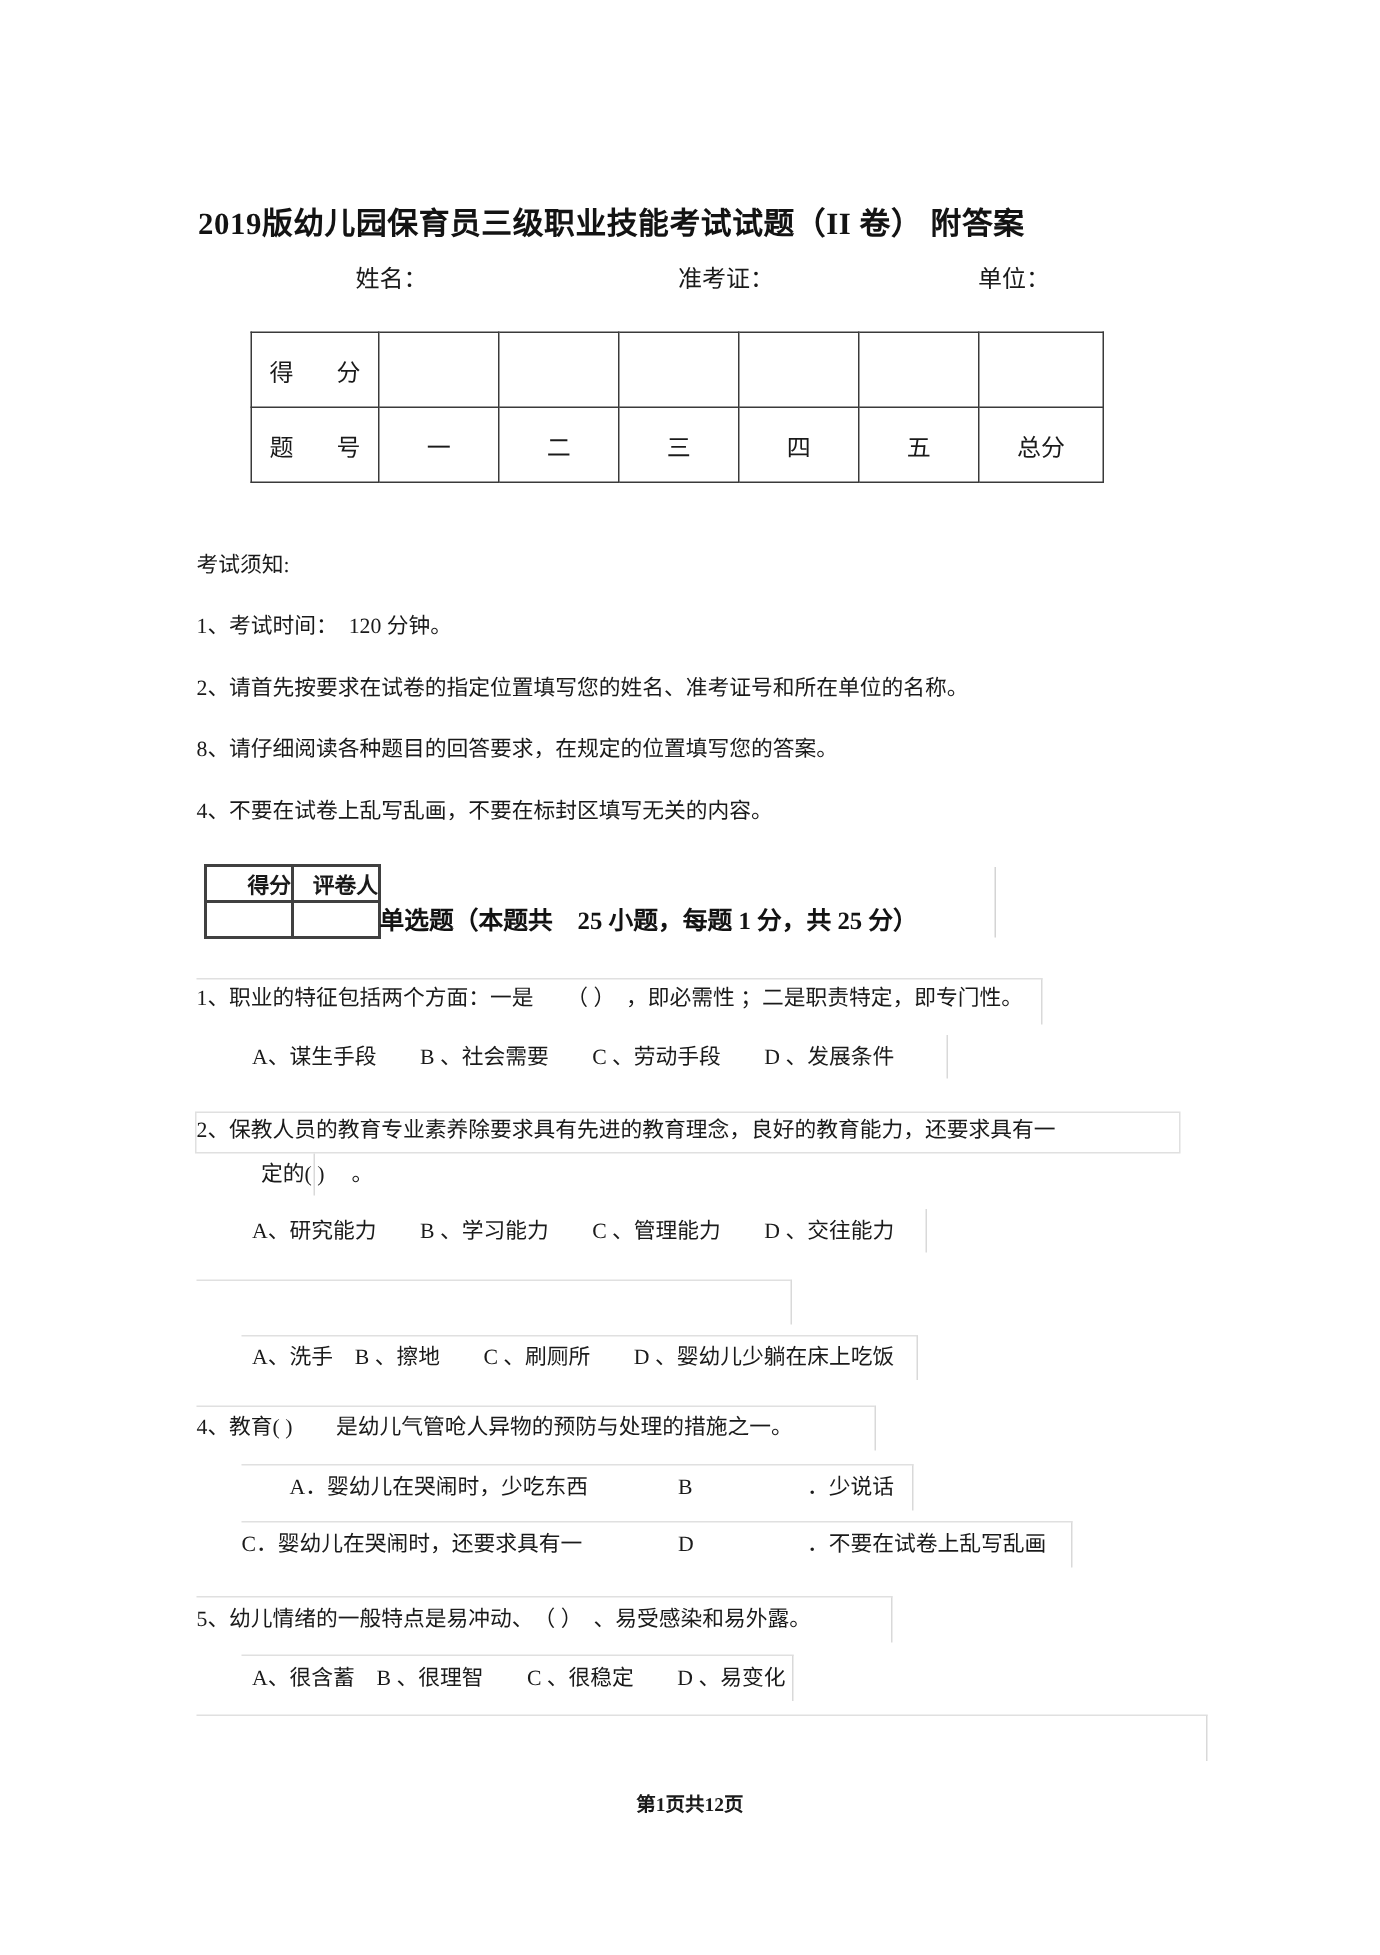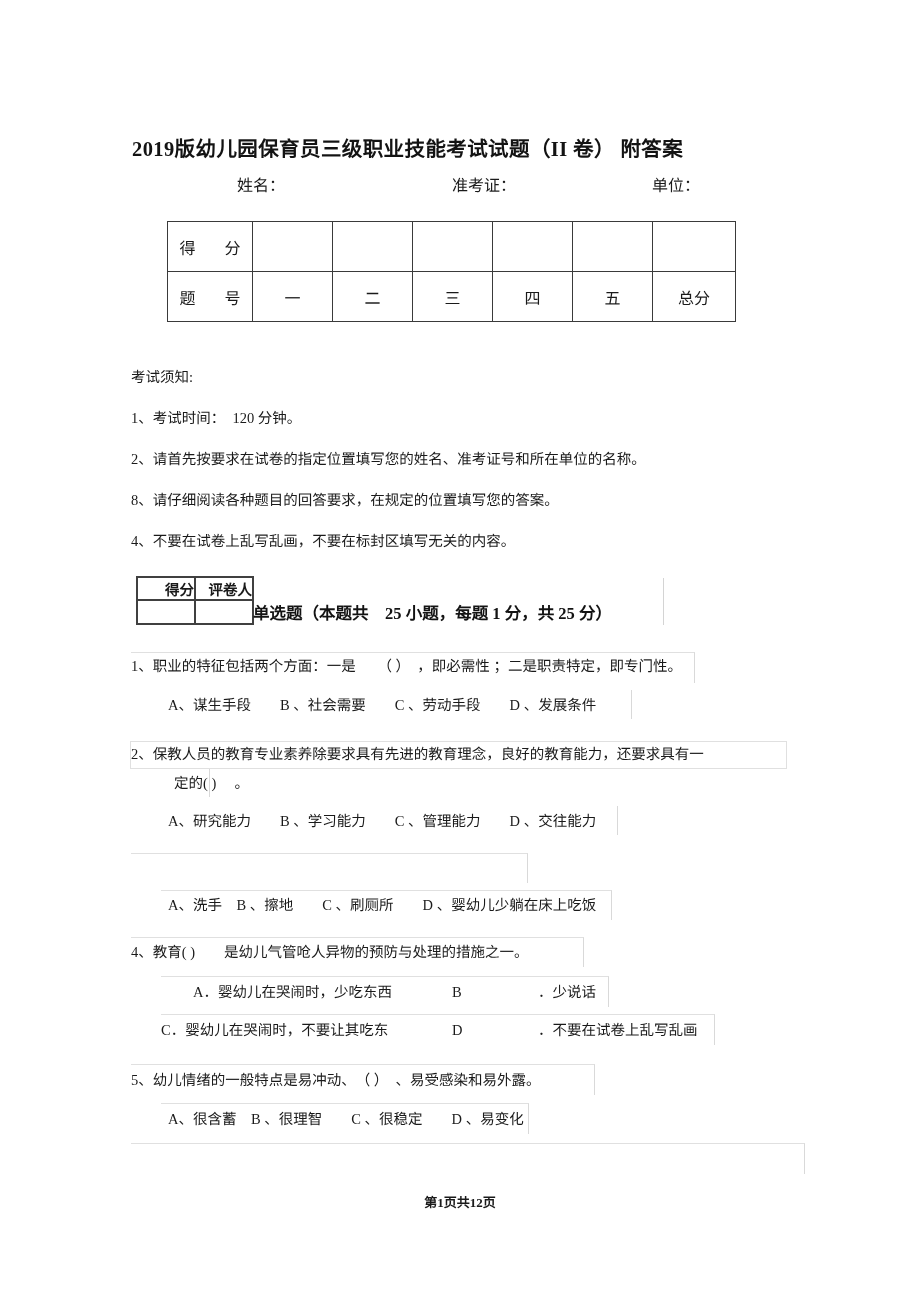--- a/index.html
+++ b/index.html
@@ -267,21 +267,21 @@
 
     <div class="qbox topline" style="left:131px; top:937px; width:452px; height:29px;"></div>
     <div class="qline qstem" style="top:945px;">4、教育( )　　是幼儿气管呛人异物的预防与处理的措施之一。</div>
 
     <div class="qbox topline" style="left:161px; top:976px; width:447px; height:30px;"></div>
     <div class="qline" style="left:161px; top:985px;margin-left:32px;">A．婴幼儿在哭闹时，少吃东西</div>
     <div class="qline" style="left:452px; top:985px;">B</div>
     <div class="qline" style="left:538px; top:985px;">．少说话</div>
 
     <div class="qbox topline" style="left:161px; top:1014px; width:553px; height:30px;"></div>
-    <div class="qline" style="left:161px; top:1023px;">C．婴幼儿在哭闹时，不要让其吃东</div>
+    <div class="qline" style="left:161px; top:1023px;">C．婴幼儿在哭闹时，还要求具有一</div>
     <div class="qline" style="left:452px; top:1023px;">D</div>
     <div class="qline" style="left:538px; top:1023px;">．不要在试卷上乱写乱画</div>
 
     <div class="qbox topline" style="left:131px; top:1064px; width:463px; height:30px;"></div>
     <div class="qline qstem" style="top:1073px;">5、幼儿情绪的一般特点是易冲动、　（ ）　、易受感染和易外露。</div>
     <div class="qbox topline" style="left:161px; top:1103px; width:367px; height:30px;"></div>
     <div class="qline qopt" style="top:1112px;">A、很含蓄　B 、很理智　　C 、很稳定　　D 、易变化</div>
 
     <div class="qbox topline" style="left:131px; top:1143px; width:673px; height:30px;"></div>
 

